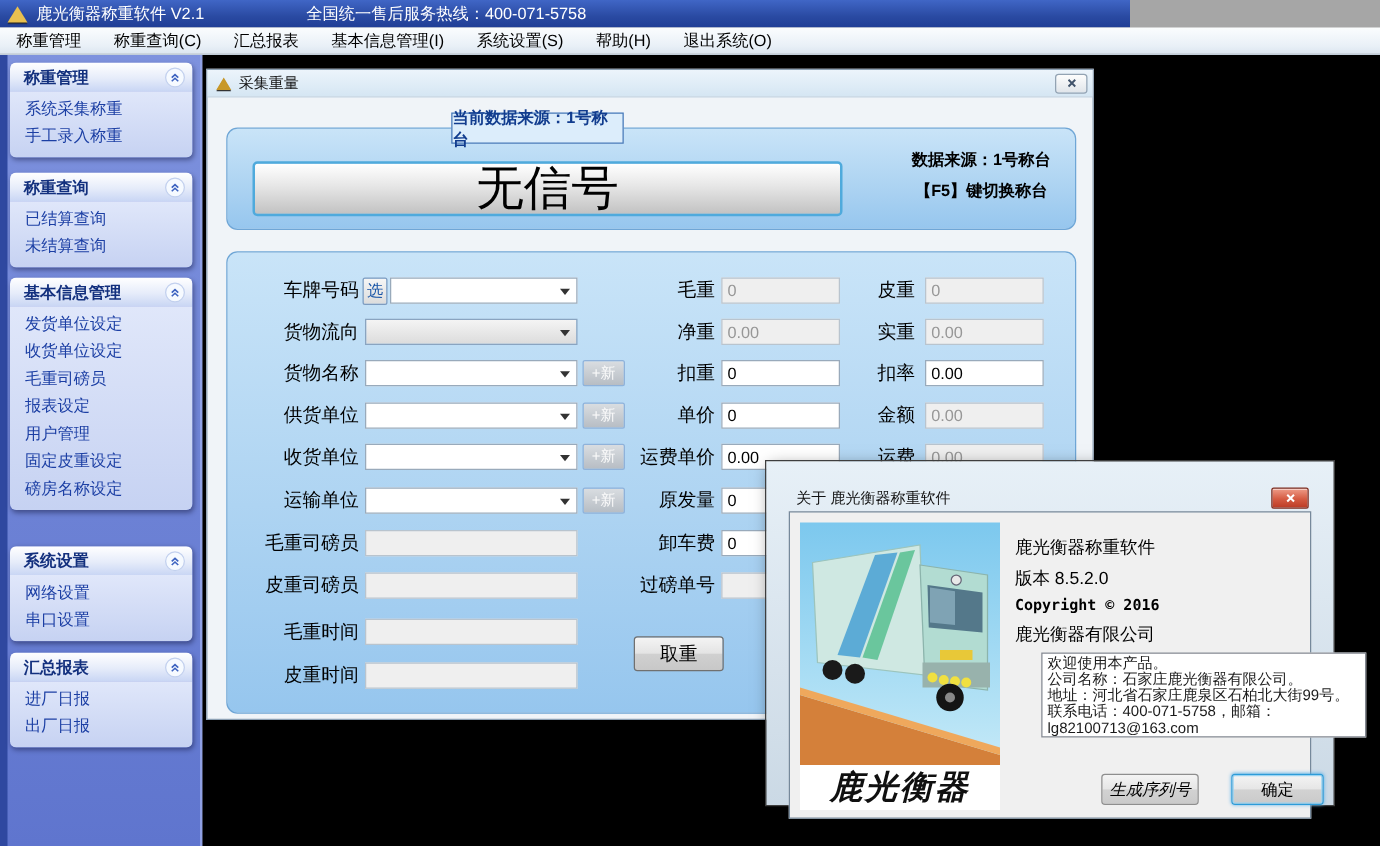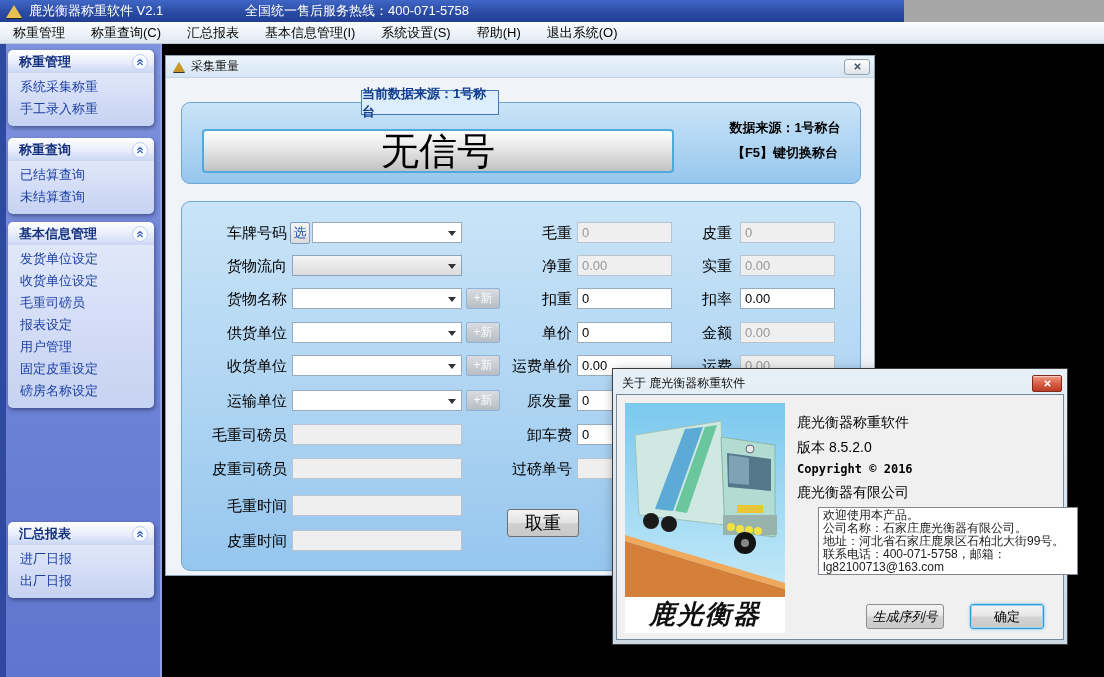--- a/index.html
+++ b/index.html
@@ -82,25 +82,25 @@
     border-top:5px solid #333; }
   .btn-sel { position:absolute; width:20px; height:22px;
     background:linear-gradient(#F6F6F6,#DCDCDC); border:1px solid #7E9CC0;
     border-radius:2px; font-size:13px; color:#1A56A8; cursor:pointer; }
   .btn-new { position:absolute; width:34px; height:21px;
     background:linear-gradient(#D9DDE1,#B7BDC4); border:1px solid #8FB2DA;
     border-radius:2px; color:#FBFBFB; font-size:12px; line-height:19px;
     text-align:center; cursor:pointer; }
   .btn-take { position:absolute; left:325px; top:307px; width:72px; height:28px;
     background:linear-gradient(#F4F4F4,#E4E4E4 48%,#D0D0D0 52%,#C8C8C8);
-    border:1px solid #707070; border-radius:3px; font-size:18px; color:#000; cursor:pointer; }
+    border:1px solid #707070; border-radius:3px; font-size:15px; color:#000; cursor:pointer; }
   
   .dialog { position:absolute; left:612px; top:368px; width:456px; height:277px;
     border:1px solid #3E3E3E; background:linear-gradient(#E7F0F7,#CBD9E5);
-    padding:3px; box-shadow:4px 5px 12px rgba(0,0,0,.5); z-index:10; }
+    padding:18px; box-shadow:4px 5px 12px rgba(0,0,0,.5); z-index:10; }
   .dlg-tb { height:22px; display:flex; align-items:center; padding:0 2px 0 6px;
     font-size:12px; color:#111; }
   .dlg-close { margin-left:auto; width:30px; height:17px;
     background:linear-gradient(#EE9C88,#D55B42 55%,#BC3C26);
     border:1px solid #7E2A1C; border-radius:2px; display:flex;
     align-items:center; justify-content:center; cursor:pointer;
     box-shadow:inset 0 1px 0 rgba(255,255,255,.5); }
   .dlg-body { position:relative; height:246px; background:#F0F0F0;
     border:1px solid #76899B; }
   .truck-img { position:absolute; left:8px; top:8px; width:160px; height:230px;
@@ -185,20 +185,34 @@
       <div class="side-item">发货单位设定</div>
       <div class="side-item">收货单位设定</div>
       <div class="side-item">毛重司磅员</div>
       <div class="side-item">报表设定</div>
       <div class="side-item">用户管理</div>
       <div class="side-item">固定皮重设定</div>
       <div class="side-item">磅房名称设定</div>
     </div>
   </div>
 
+  <div class="side-card" style="top:393px">
+    <div class="side-hd">
+      <span>系统设置</span>
+      <span class="chev">
+          <svg width="10" height="10" viewBox="0 0 10 10">
+            <path d="M2.4 5.1 L5 2.7 L7.6 5.1 M2.4 8 L5 5.6 L7.6 8" fill="none" stroke="#3D63C0" stroke-width="1.3"></path>
+          </svg>
+        </span>
+    </div>
+    <div class="side-bd">
+      <div class="side-item">网络设置</div>
+      <div class="side-item">串口设置</div>
+    </div>
+  </div>
 
   <div class="side-card" style="top:478px">
     <div class="side-hd">
       <span>汇总报表</span>
       <span class="chev">
           <svg width="10" height="10" viewBox="0 0 10 10">
             <path d="M2.4 5.1 L5 2.7 L7.6 5.1 M2.4 8 L5 5.6 L7.6 8" fill="none" stroke="#3D63C0" stroke-width="1.3"></path>
           </svg>
         </span>
     </div>

